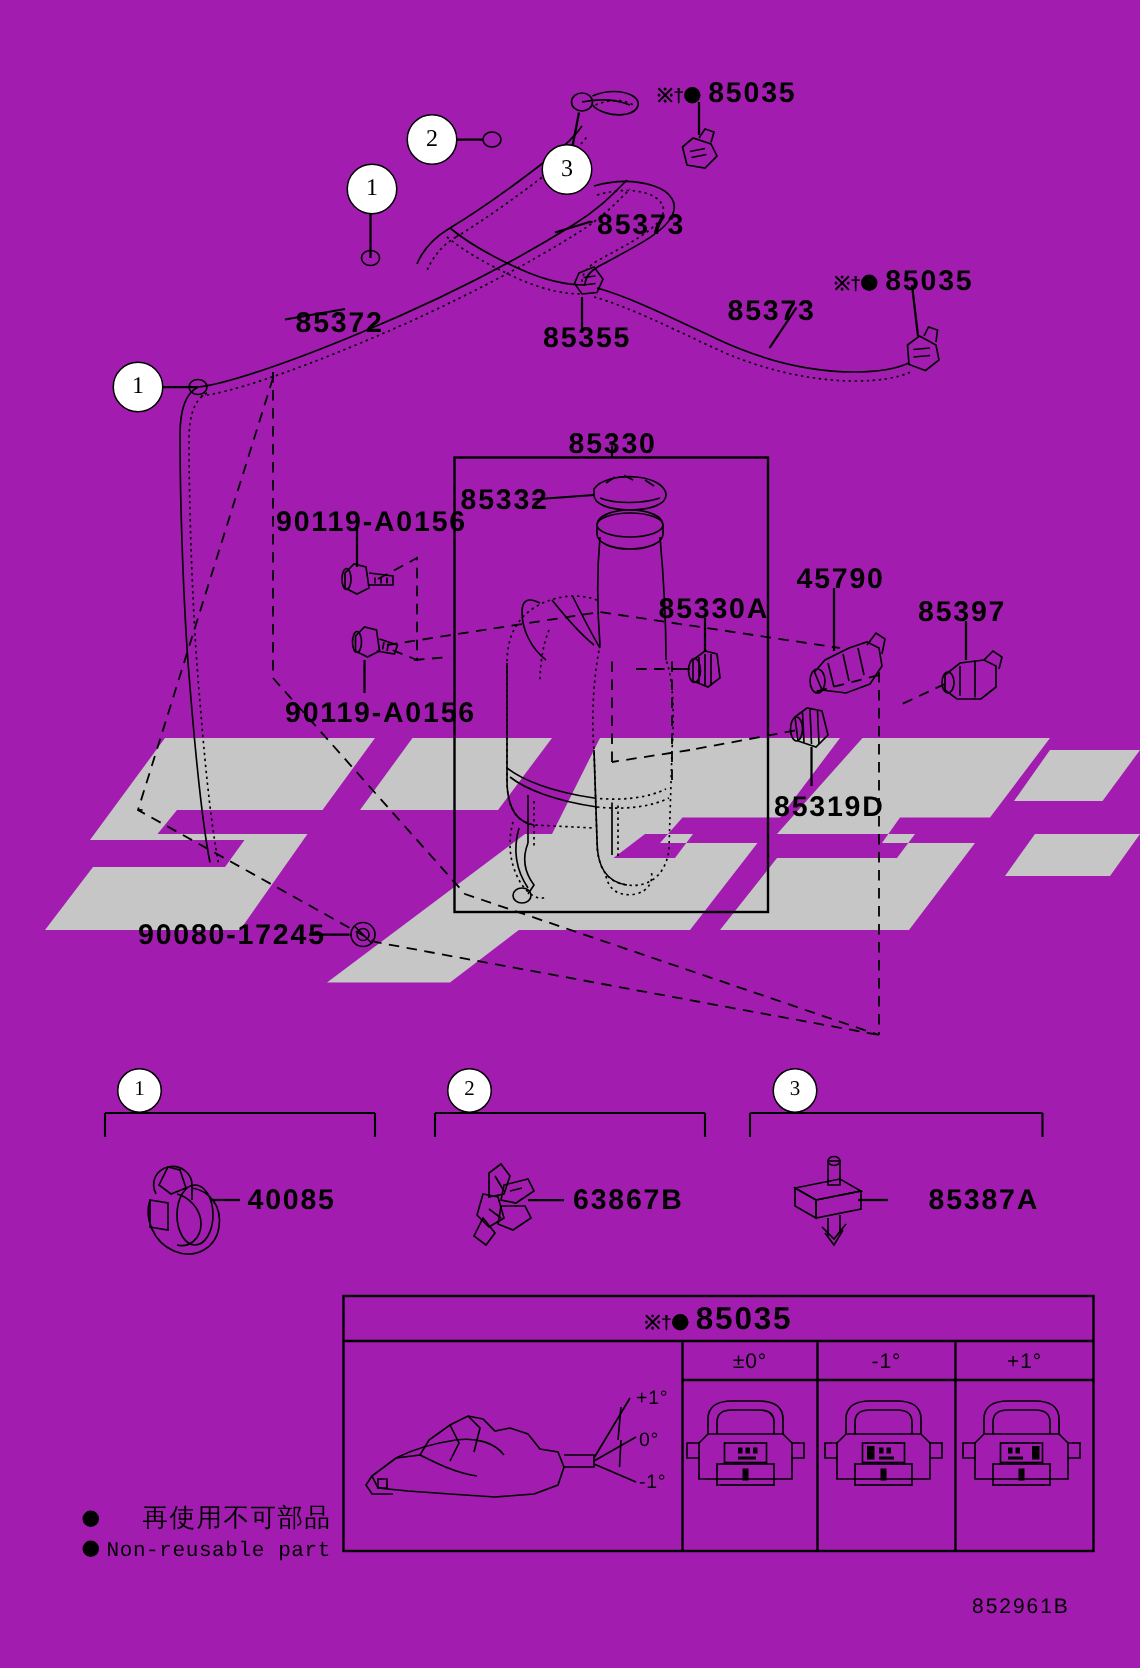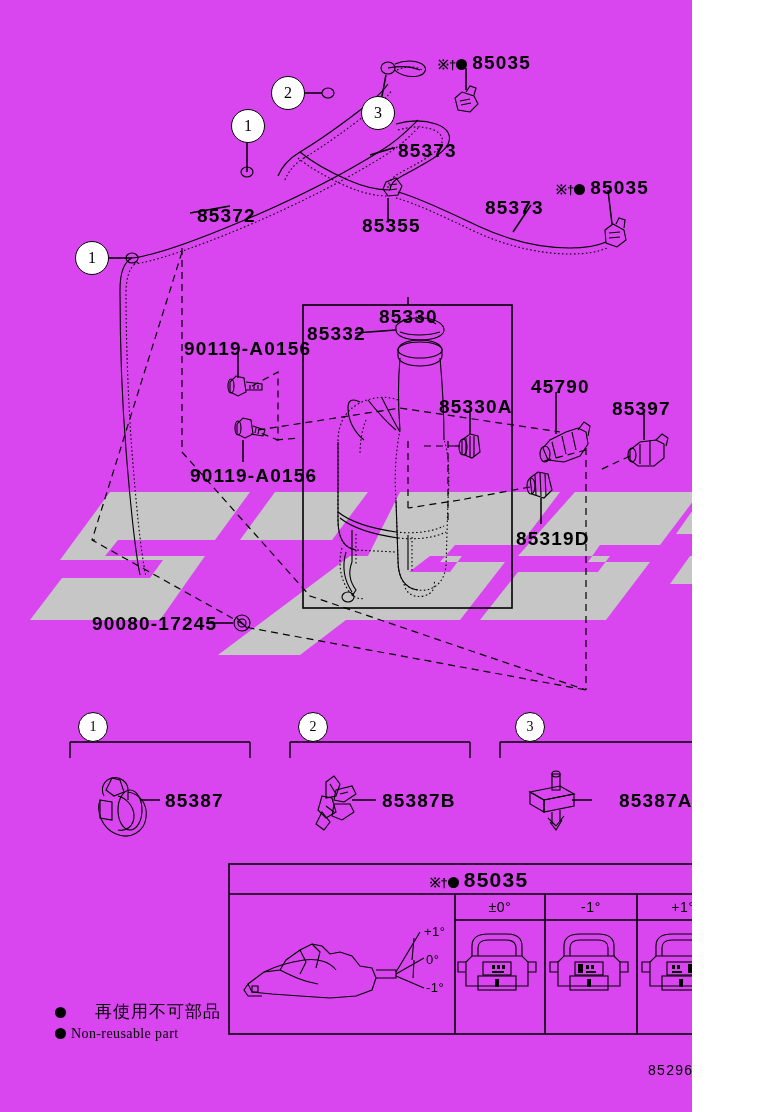--- a/index.html
+++ b/index.html
@@ -2,23 +2,23 @@
 <html><head>
 <meta charset="utf-8">
 <style>
   html, body {
     margin: 0;
     padding: 0;
     background: #ffffff;
   }
   #page {
     position: relative;
-    width: 692px;
+    width: 760px;
     height: 1112px;
-    background: #d946ef;
+    background: #a21caf;
     font-family: "Liberation Sans", sans-serif;
     overflow: hidden;
   }
   #artwork {
     position: absolute;
     left: 0; top: 0;
     width: 760px; height: 1112px;
   }
   .lbl {
     position: absolute;
@@ -38,21 +38,21 @@
     letter-spacing: 0px;
   }
   .legend-jp {
     font-size: 17px;
     font-family: "DejaVu Sans", sans-serif;
     letter-spacing: 1px;
     margin-left: 24px;
   }
   .legend-en {
     font-size: 14px;
-    font-family: Liberation Serif, serif;
+    font-family: Liberation Mono, monospace;
     letter-spacing: 0.4px;
   }
   .diagcode {
     font-size: 14px;
     font-family: "Liberation Sans", sans-serif;
     letter-spacing: 1.3px;
     margin-top: 19px;
   }
   .bullet-dot {
     display: inline-block;
@@ -409,21 +409,21 @@
 
   <div class="lbl partno" style="left:438px; top:52px;"><span class="marker-star">※†</span><span class="bullet-dot"></span><span>85035</span></div>
 
   <div class="lbl partno" style="left:398px; top:140px;">85373</div>
   <div class="lbl partno" style="left:197px; top:205px;">85372</div>
   <div class="lbl partno" style="left:362px; top:215px;">85355</div>
   <div class="lbl partno" style="left:485px; top:197px;">85373</div>
 
   <div class="lbl partno" style="left:556px; top:177px;"><span class="marker-star">※†</span><span class="bullet-dot"></span><span>85035</span></div>
 
-  <div class="lbl partno" style="left:379px; top:286px;margin-top:20px;">85330</div>
+  <div class="lbl partno" style="left:379px; top:286px;">85330</div>
   <div class="lbl partno" style="left:307px; top:323px;text-align:right;">85332</div>
   <div class="lbl partno" style="left:184px; top:338px;">90119-A0156</div>
   <div class="lbl partno" style="left:190px; top:465px;">90119-A0156</div>
   <div class="lbl partno" style="left:439px; top:396px;">85330A</div>
   <div class="lbl partno" style="left:531px; top:376px;">45790</div>
   <div class="lbl partno" style="left:612px; top:398px;">85397</div>
   <div class="lbl partno" style="left:516px; top:528px;">85319D</div>
   <div class="lbl partno" style="left:92px; top:613px;">90080-17245</div>
 
   <div style="position:absolute; left:231px; top:109px; width:32px; height:32px; border:1.6px solid #000; border-radius:50%; background:#fff; display:flex; align-items:center; justify-content:center; font-size:16px; font-family:'Liberation Serif',serif;">
@@ -438,26 +438,26 @@
       <span>3</span>
     </div>
 
   <div style="position:absolute; left:75px; top:241px; width:32px; height:32px; border:1.6px solid #000; border-radius:50%; background:#fff; display:flex; align-items:center; justify-content:center; font-size:16px; font-family:'Liberation Serif',serif;">
       <span>1</span>
     </div>
 
   <div style="position:absolute; left:78px; top:712px; width:28px; height:28px; border:1.4px solid #000; border-radius:50%; background:#fff; display:flex; align-items:center; justify-content:center; font-size:14px; font-family:'Liberation Serif',serif;">
       <span>1</span>
     </div>
-  <div class="lbl partno" style="left:165px; top:790px;">85387</div>
+  <div class="lbl partno" style="left:165px; top:790px;">40085</div>
 
   <div style="position:absolute; left:298px; top:712px; width:28px; height:28px; border:1.4px solid #000; border-radius:50%; background:#fff; display:flex; align-items:center; justify-content:center; font-size:14px; font-family:'Liberation Serif',serif;">
       <span>2</span>
     </div>
-  <div class="lbl partno" style="left:382px; top:790px;">85387B</div>
+  <div class="lbl partno" style="left:382px; top:790px;">63867B</div>
 
   <div style="position:absolute; left:515px; top:712px; width:28px; height:28px; border:1.4px solid #000; border-radius:50%; background:#fff; display:flex; align-items:center; justify-content:center; font-size:14px; font-family:'Liberation Serif',serif;">
       <span>3</span>
     </div>
   <div class="lbl partno" style="left:597px; top:790px;margin-left:22px;">85387A</div>
 
   <div style="position:absolute; left:229px; top:868px; width:500px; text-align:center;">
     <span class="marker-star">※†</span><span class="bullet-dot"></span><span class="partno" style="font-size:21px;">85035</span>
   </div>
 

